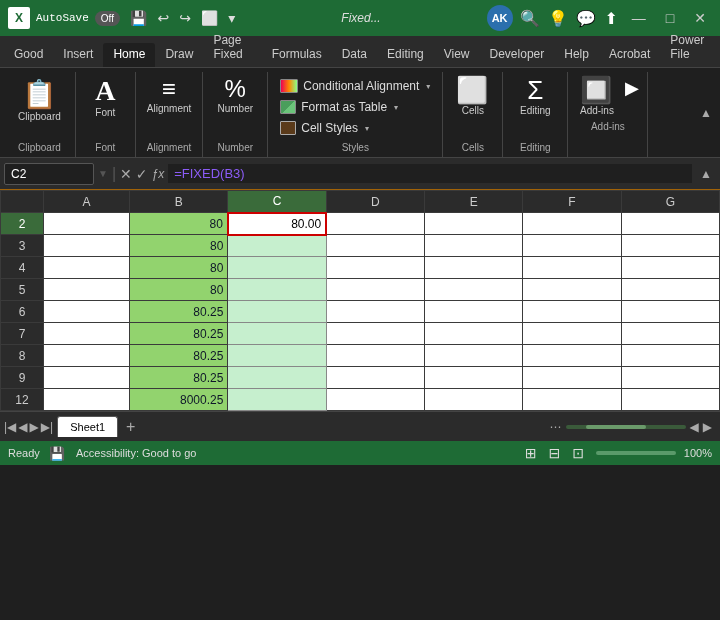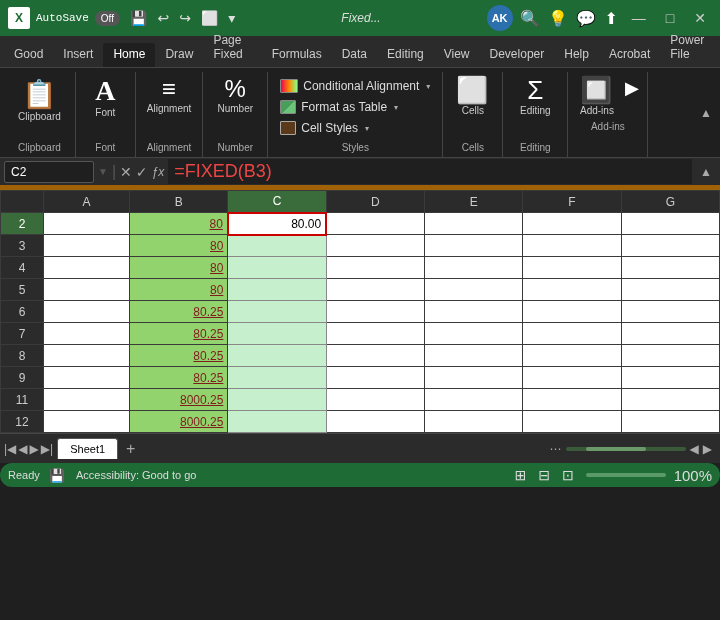--- a/index.html
+++ b/index.html
@@ -135,21 +135,21 @@
     }
 
     
     .formula-bar {
       background: #2b2b2b;
       height: 32px;
       display: flex;
       align-items: center;
       padding: 0 4px;
       gap: 4px;
-      border-bottom: 5px solid #a16207;
+      border-bottom: 1px solid #a16207;
     }
     .cell-ref {
       width: 90px;
       background: #1f1f1f;
       border: 1px solid #555;
       color: #fff;
       font-size: 12px;
       padding: 2px 6px;
       height: 22px;
       border-radius: 2px;
@@ -159,22 +159,22 @@
       align-items: center;
       gap: 4px;
       color: #aaa;
       font-size: 14px;
     }
     .formula-sep { color: #555; font-size: 16px; }
     .formula-input {
       flex: 1;
       background: #1f1f1f;
       border: none;
-      color: #ef4444;
-      font-size: 18px;
+      color: #8b5cf6;
+      font-size: 13px;
       padding: 2px 6px;
       outline: none;
     }
     .formula-expand { color: #aaa; font-size: 12px; cursor: pointer; padding: 2px 4px; }
 
     
     .spreadsheet {
       display: flex;
       flex-direction: column;
       background: #1f1f1f;
@@ -215,21 +215,21 @@
     }
     
     table.grid td.row-num {
       background: #2b2b2b;
       color: #ccc;
       text-align: center;
       font-weight: normal;
       width: 35px;
     }
     table.grid td.empty { background: #fff; color: #000; }
-    table.grid td.green { background: #92d36e; color: #7f1d1d; text-decoration: underline; }
+    table.grid td.green { background: #92d36e; color: #0f172a; }
     table.grid td.selected-col { background: #c6efce; color: #000; border: 1px solid #888; }
     table.grid td.active-cell {
       background: #fff;
       color: #000;
       border: 2px solid #c00;
       outline: none;
     }
     table.grid th.col-selected {
       background: #3a6b3a;
       color: #fff;
@@ -242,32 +242,31 @@
     
     .statusbar {
       background: #1e6b35;
       height: 24px;
       display: flex;
       align-items: center;
       padding: 0 8px;
       font-size: 11px;
       color: #ddd;
       gap: 10px;
-      border-radius: 12px;
     }
     .statusbar-right {
       margin-left: auto;
       display: flex;
       align-items: center;
       gap: 8px;
     }
     .view-btns { display: flex; gap: 4px; }
     .view-btn { padding: 2px 4px; cursor: pointer; color: #ddd; font-size: 14px; }
     .zoom-slider { width: 80px; height: 4px; background: #5a9a6a; border-radius: 2px; }
-    .zoom-pct { font-size: 15px; }
+    .zoom-pct { font-size: 11px; }
 
     
     .sheet-tabs {
       background: #2b2b2b;
       height: 30px;
       display: flex;
       align-items: center;
       border-top: 1px solid #444;
     }
     .nav-arrows { display: flex; gap: 2px; padding: 0 4px; color: #aaa; font-size: 12px; }
@@ -541,30 +540,20 @@
               <td class="row-num">9</td>
               <td class="empty" style="background: rgb(255, 255, 255);"></td>
               <td class="green">80.25</td>
               <td class="selected-col" style="background: rgb(198, 239, 206);"></td>
               <td class="empty" style="background: rgb(255, 255, 255);"></td>
               <td class="empty" style="background: rgb(255, 255, 255);"></td>
               <td class="empty" style="background: rgb(255, 255, 255);"></td>
               <td class="empty" style="background: rgb(255, 255, 255);"></td>
             </tr>
             <tr>
-              <td class="row-num">11</td>
-              <td class="empty" style="background: rgb(255, 255, 255);"></td>
-              <td class="green">8000.25</td>
-              <td class="selected-col" style="background: rgb(198, 239, 206);"></td>
-              <td class="empty" style="background: rgb(255, 255, 255);"></td>
-              <td class="empty" style="background: rgb(255, 255, 255);"></td>
-              <td class="empty" style="background: rgb(255, 255, 255);"></td>
-              <td class="empty" style="background: rgb(255, 255, 255);"></td>
-            </tr>
-            <tr>
               <td class="row-num">12</td>
               <td class="empty" style="background: rgb(255, 255, 255);"></td>
               <td class="green">8000.25</td>
               <td class="selected-col" style="background: rgb(198, 239, 206);"></td>
               <td class="empty" style="background: rgb(255, 255, 255);"></td>
               <td class="empty" style="background: rgb(255, 255, 255);"></td>
               <td class="empty" style="background: rgb(255, 255, 255);"></td>
               <td class="empty" style="background: rgb(255, 255, 255);"></td>
             </tr>
           </tbody>

